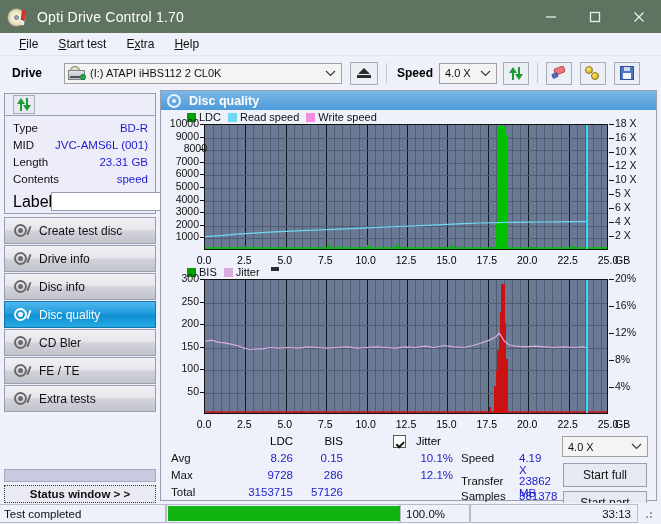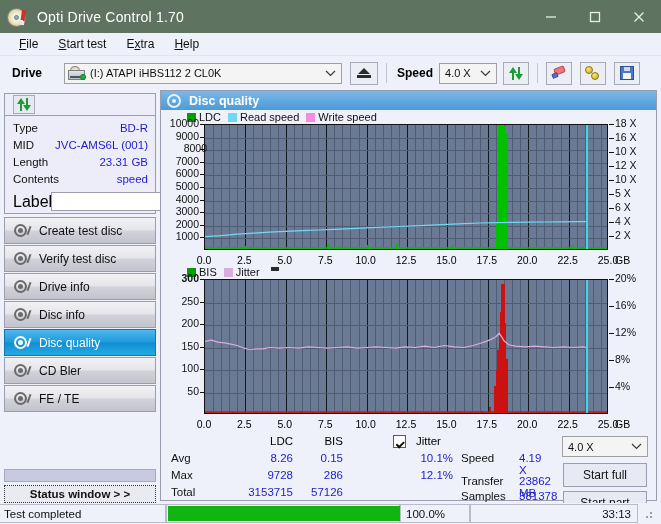--- a/index.html
+++ b/index.html
@@ -455,61 +455,61 @@
           <i class="tick"></i>
         </span>
       <span>Create test disc</span>
     </div>
     <div class="nav-item">
       <span class="nav-ico">
           <i class="ring"></i>
           <i class="dot"></i>
           <i class="tick"></i>
         </span>
-      <span>Verify test disc</span>
+      <span>Drive info</span>
     </div>
     <div class="nav-item">
       <span class="nav-ico">
           <i class="ring"></i>
           <i class="dot"></i>
           <i class="tick"></i>
         </span>
-      <span>Drive info</span>
+      <span>Disc info</span>
+    </div>
+    <div class="nav-item active">
+      <span class="nav-ico">
+          <i class="ring"></i>
+          <i class="dot"></i>
+          <i class="tick"></i>
+        </span>
+      <span>Disc quality</span>
     </div>
     <div class="nav-item">
       <span class="nav-ico">
           <i class="ring"></i>
           <i class="dot"></i>
           <i class="tick"></i>
         </span>
-      <span>Disc info</span>
-    </div>
-    <div class="nav-item active">
-      <span class="nav-ico">
-          <i class="ring"></i>
-          <i class="dot"></i>
-          <i class="tick"></i>
-        </span>
-      <span>Disc quality</span>
+      <span>CD Bler</span>
     </div>
     <div class="nav-item">
       <span class="nav-ico">
           <i class="ring"></i>
           <i class="dot"></i>
           <i class="tick"></i>
         </span>
-      <span>CD Bler</span>
+      <span>FE / TE</span>
     </div>
     <div class="nav-item">
       <span class="nav-ico">
           <i class="ring"></i>
           <i class="dot"></i>
           <i class="tick"></i>
         </span>
-      <span>FE / TE</span>
+      <span>Extra tests</span>
     </div>
   </div>
   <div class="nav-filler"></div>
   <div class="status-btn">Status window &gt; &gt;</div>
 
   <div class="content">
     <div class="panel-hdr">
       <span class="pico"></span>
       <span class="ptitle">Disc quality</span>
     </div>
@@ -815,21 +815,21 @@
         <div class="yax" style="left: 4px; top: 105.5px;">50</div>
         <div class="tickline" style="left: 39px; top: 113px; width: 4px; height: 1px;"></div>
         <div class="yax" style="left: 4px; top: 83px;">100</div>
         <div class="tickline" style="left: 39px; top: 90px; width: 4px; height: 1px;"></div>
         <div class="yax" style="left: 4px; top: 60.5px;">150</div>
         <div class="tickline" style="left: 39px; top: 68px; width: 4px; height: 1px;"></div>
         <div class="yax" style="left: 4px; top: 38px;">200</div>
         <div class="tickline" style="left: 39px; top: 45px; width: 4px; height: 1px;"></div>
         <div class="yax" style="left: 4px; top: 15.5px;">250</div>
         <div class="tickline" style="left: 39px; top: 23px; width: 4px; height: 1px;"></div>
-        <div class="yax" style="left: 4px; top: -7px; font-weight: bold;">300</div>
+        <div class="yax" style="left: 4px; top: -7px;">300</div>
         <div class="tickline" style="left: 39px; top: 0px; width: 4px; height: 1px;"></div>
         <div class="yax yax-r" style="left: 454px; top: 101px;">4%</div>
         <div class="tickline" style="left: 448px; top: 108px; width: 5px; height: 1px;"></div>
         <div class="yax yax-r" style="left: 454px; top: 74px;">8%</div>
         <div class="tickline" style="left: 448px; top: 81px; width: 5px; height: 1px;"></div>
         <div class="yax yax-r" style="left: 454px; top: 47px;">12%</div>
         <div class="tickline" style="left: 448px; top: 54px; width: 5px; height: 1px;"></div>
         <div class="yax yax-r" style="left: 454px; top: 20px;">16%</div>
         <div class="tickline" style="left: 448px; top: 27px; width: 5px; height: 1px;"></div>
         <div class="yax yax-r" style="left: 454px; top: -7px;">20%</div>

